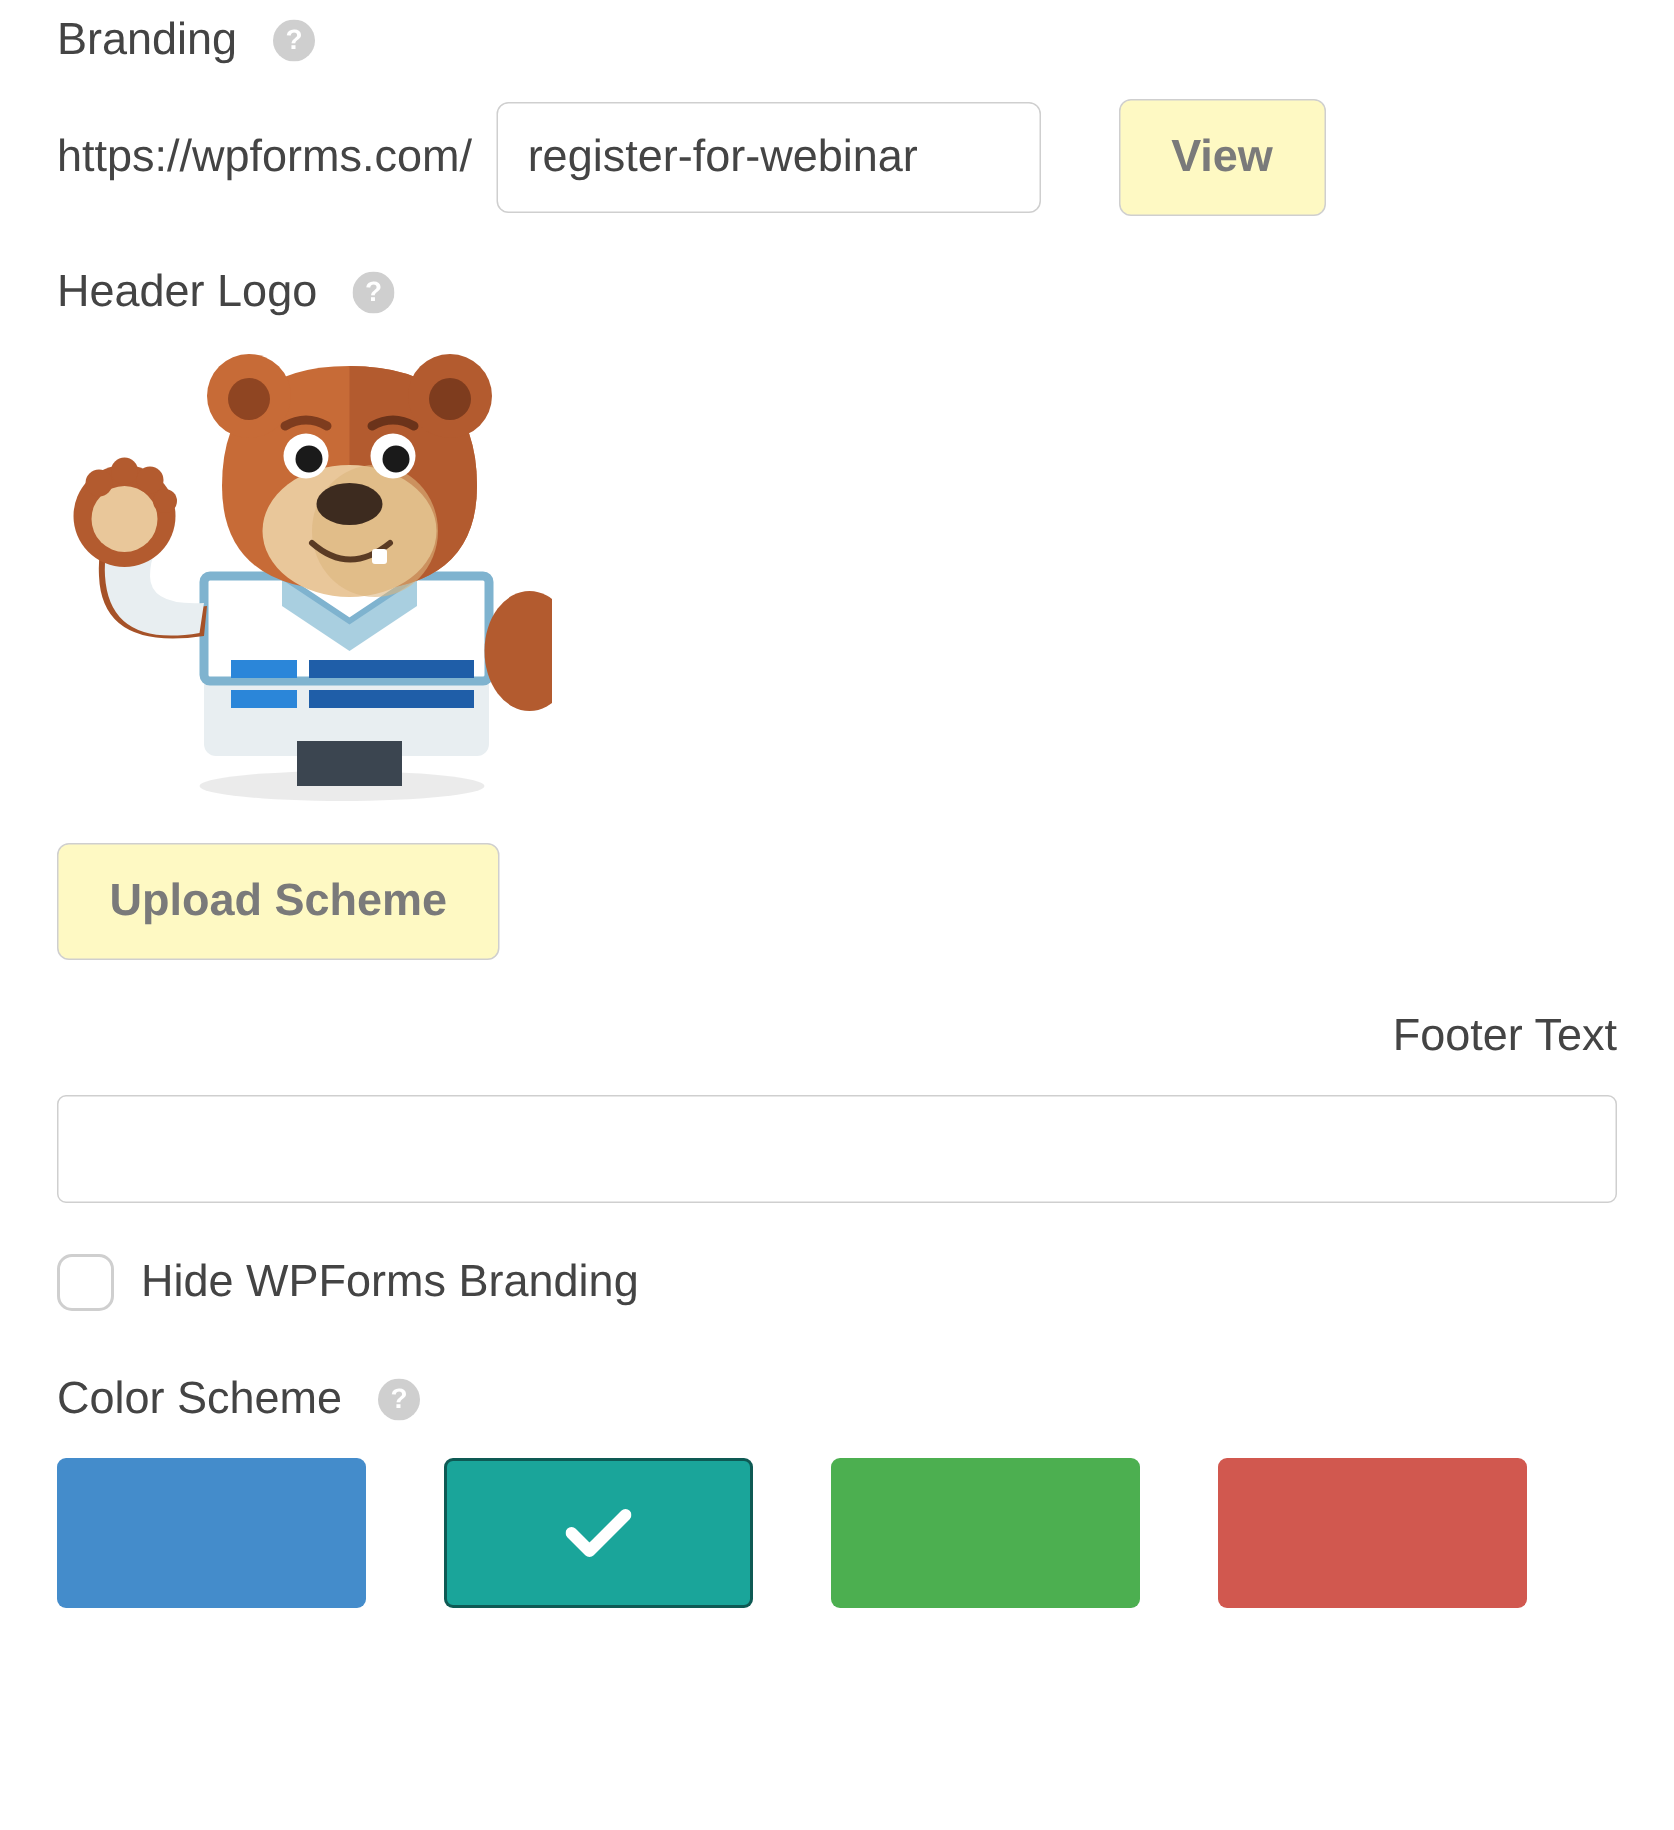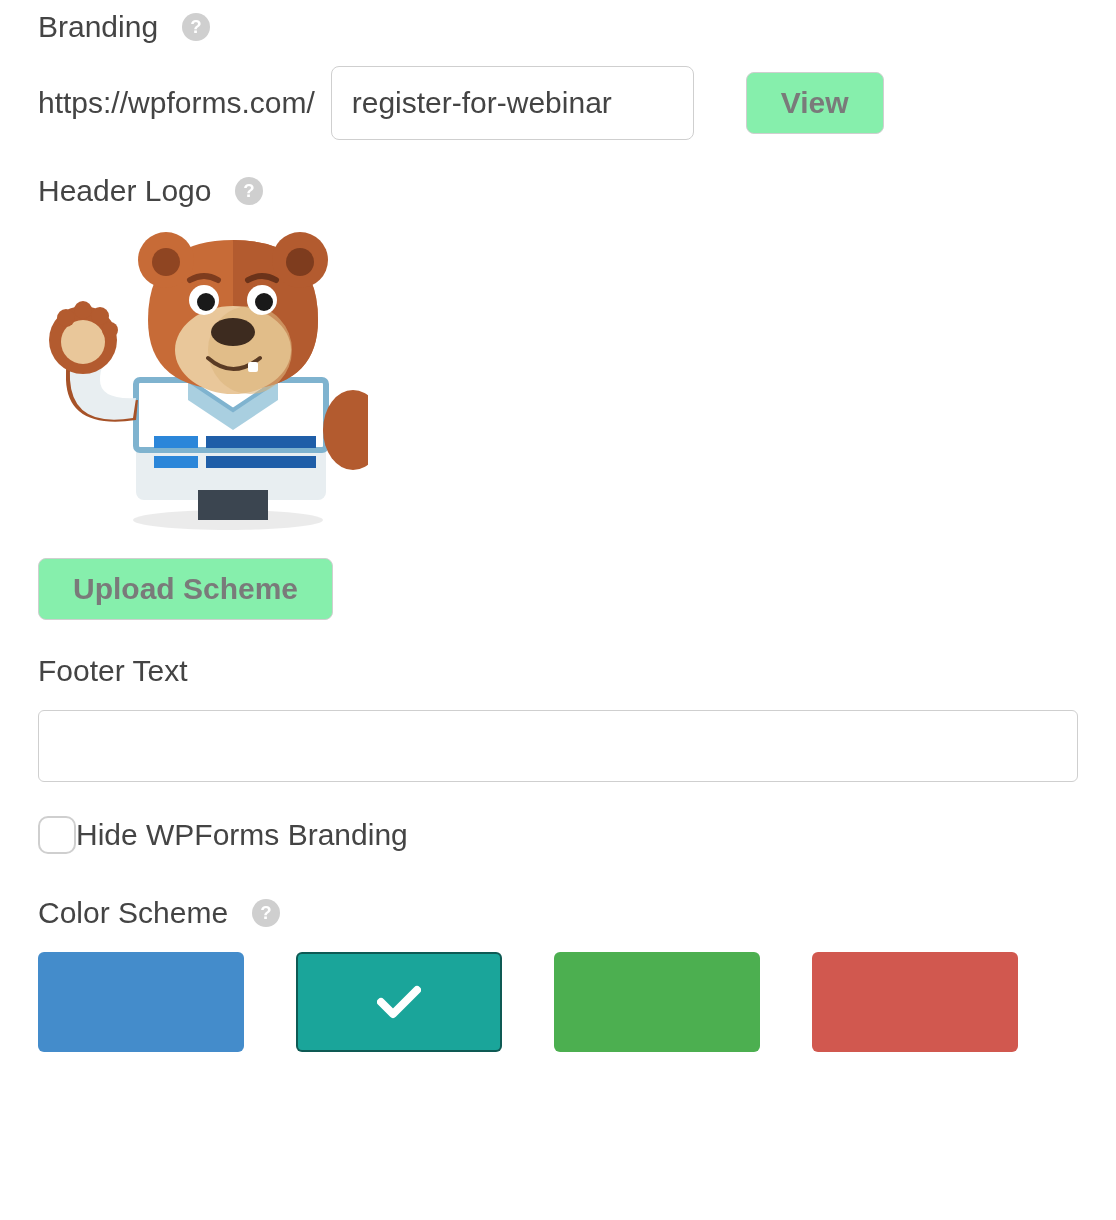--- a/index.html
+++ b/index.html
@@ -47,23 +47,23 @@
     height: 74px;
     border: 1px solid #cfcfcf;
     border-radius: 8px;
     font-size: 30px;
     padding: 0 20px;
     color: #444;
     width: 363px;
     outline: none;
   }
   .btn {
-    height: 62px;
+    height: 78px;
     border: 1px solid #cfcfcf;
-    background: #86efac;
+    background: #fef9c3;
     border-radius: 8px;
     font-size: 30px;
     font-weight: 600;
     color: #7a7a7a;
     padding: 0 34px;
     cursor: pointer;
   }
   .btn-view { margin-left: 40px; }
   .btn-upload { font-weight: 600; }
 
@@ -76,20 +76,21 @@
     border: 1px solid #cfcfcf;
     border-radius: 6px;
     font-size: 28px;
     padding: 0 18px;
     outline: none;
   }
 
   .checkbox-row {
     display: flex;
     align-items: center;
+    gap: 18px;
     margin-bottom: 42px;
   }
   .chk {
     width: 38px;
     height: 38px;
     border: 2px solid #cfcfcf;
     border-radius: 10px;
     background: #fff;
     cursor: pointer;
     flex-shrink: 0;
@@ -198,21 +199,21 @@
       <circle cx="226" cy="72" r="9" fill="#1a1a1a"></circle>
 
       <path d="M152 50 Q166 42 180 50" stroke="#7e3c1e" stroke-width="6" fill="none" stroke-linecap="round"></path>
       <path d="M210 50 Q224 42 238 50" stroke="#6b331a" stroke-width="6" fill="none" stroke-linecap="round"></path>
     </svg>
   </div>
   <button class="btn btn-upload">Upload Scheme</button>
 </div>
 
 <div class="field">
-  <div class="label-row" style="margin-bottom:22px;">
+  <div class="label-row" style="margin-bottom:22px;justify-content:flex-end;">
     <span class="label">Footer Text</span>
   </div>
   <input class="footer-input" type="text" value="" style="">
 </div>
 
 <div class="checkbox-row">
   <div class="chk"></div>
   <span class="chk-label">Hide WPForms Branding</span>
 </div>
 

